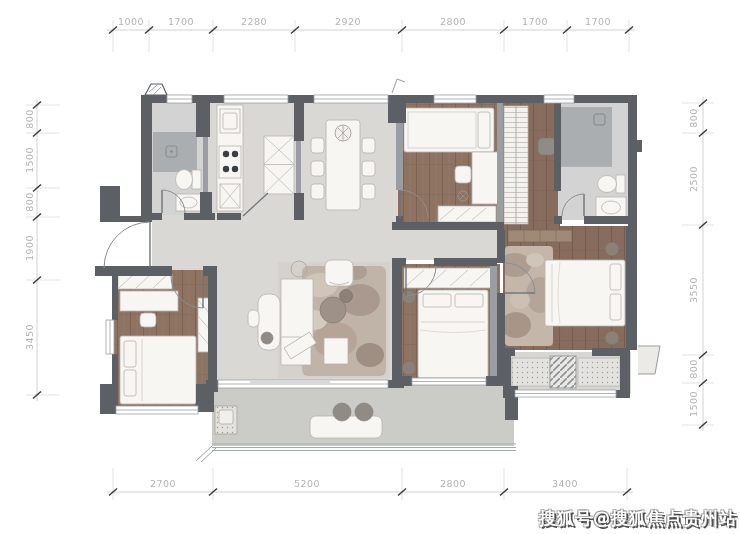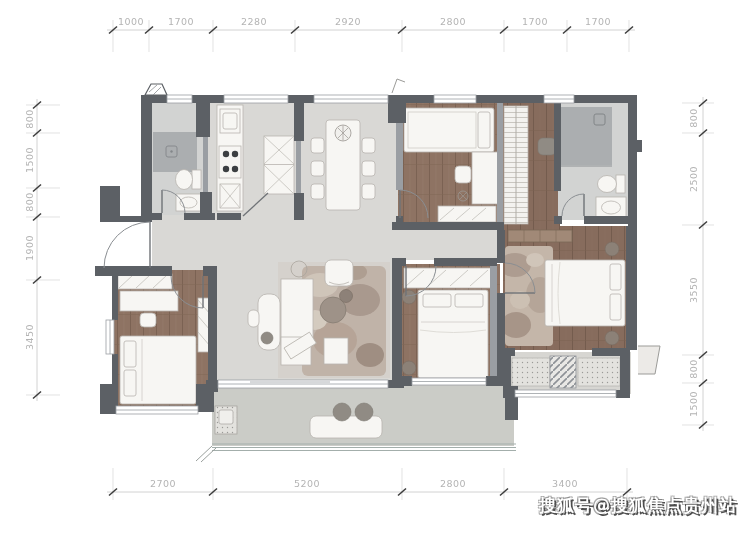--- a/index.html
+++ b/index.html
@@ -18,21 +18,21 @@
   .nstand{fill:#8c8177;stroke:#776c62;stroke-width:0.6;}
   .hatch{stroke:#c2bfb9;stroke-width:0.8;}
   .doorarc{stroke:#8a8e92;stroke-width:1;fill:none;}
   .doorleaf{stroke:#6f7377;stroke-width:1.4;}
   .winline{stroke:#9b9fa3;stroke-width:0.8;}
   .glass{stroke:#a3aeab;stroke-width:1;}
   .dl{stroke:#c6c6c6;stroke-width:0.8;}
   .ext{stroke:#d6d6d6;stroke-width:0.7;}
   .tick{stroke:#3c3c3c;stroke-width:1.5;}
   .dim{font-size:9.5px;letter-spacing:0.5px;fill:var(--c-dim_text,#b4b4b4);}
-  .watermark{position:absolute;right:3px;bottom:17px;font-size:17px;font-weight:700;
+  .watermark{position:absolute;right:3px;bottom:4px;font-size:17px;font-weight:700;
      color:#ffffff;letter-spacing:1px;white-space:nowrap;
      text-shadow:2px 2px 0 rgba(70,70,70,.95),-1px -1px 0 rgba(90,90,90,.5),
                  1px -1px 0 rgba(90,90,90,.5),-1px 1px 0 rgba(90,90,90,.5);}
 </style>
 </head>
 <body>
 
 <div class="stage">
 <svg width="740" height="534" viewBox="0 0 740 534">
   <defs>

